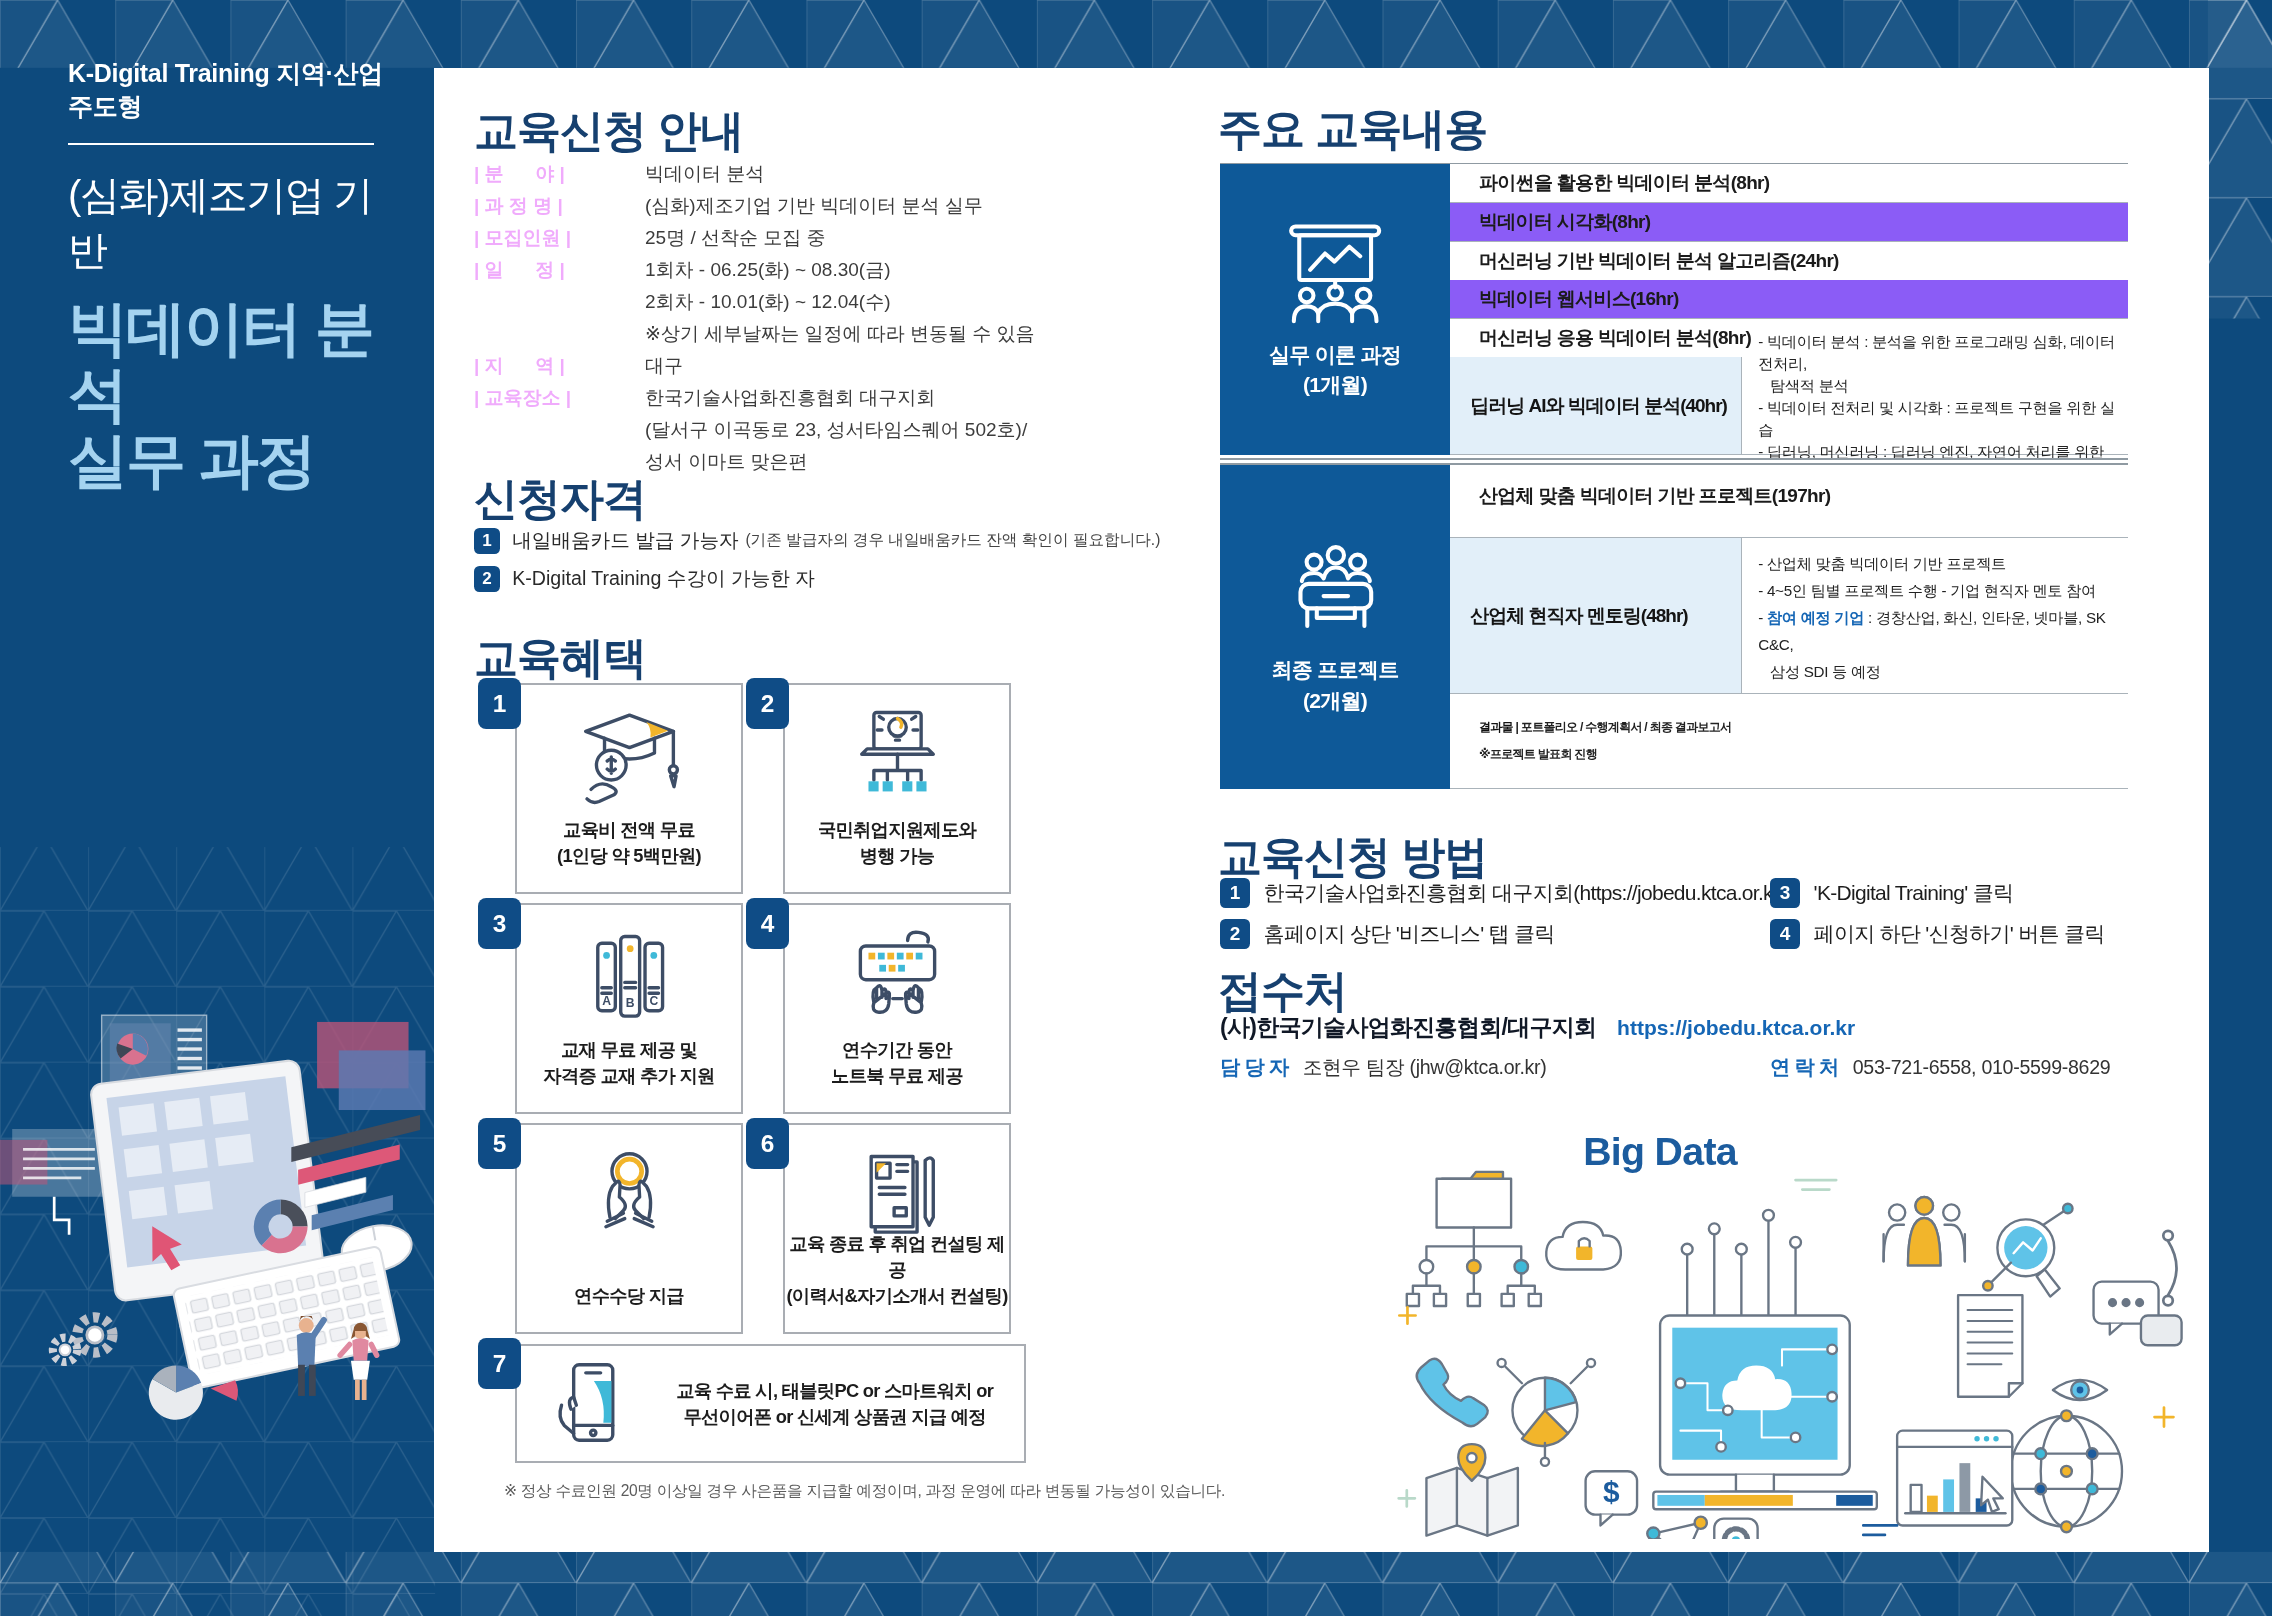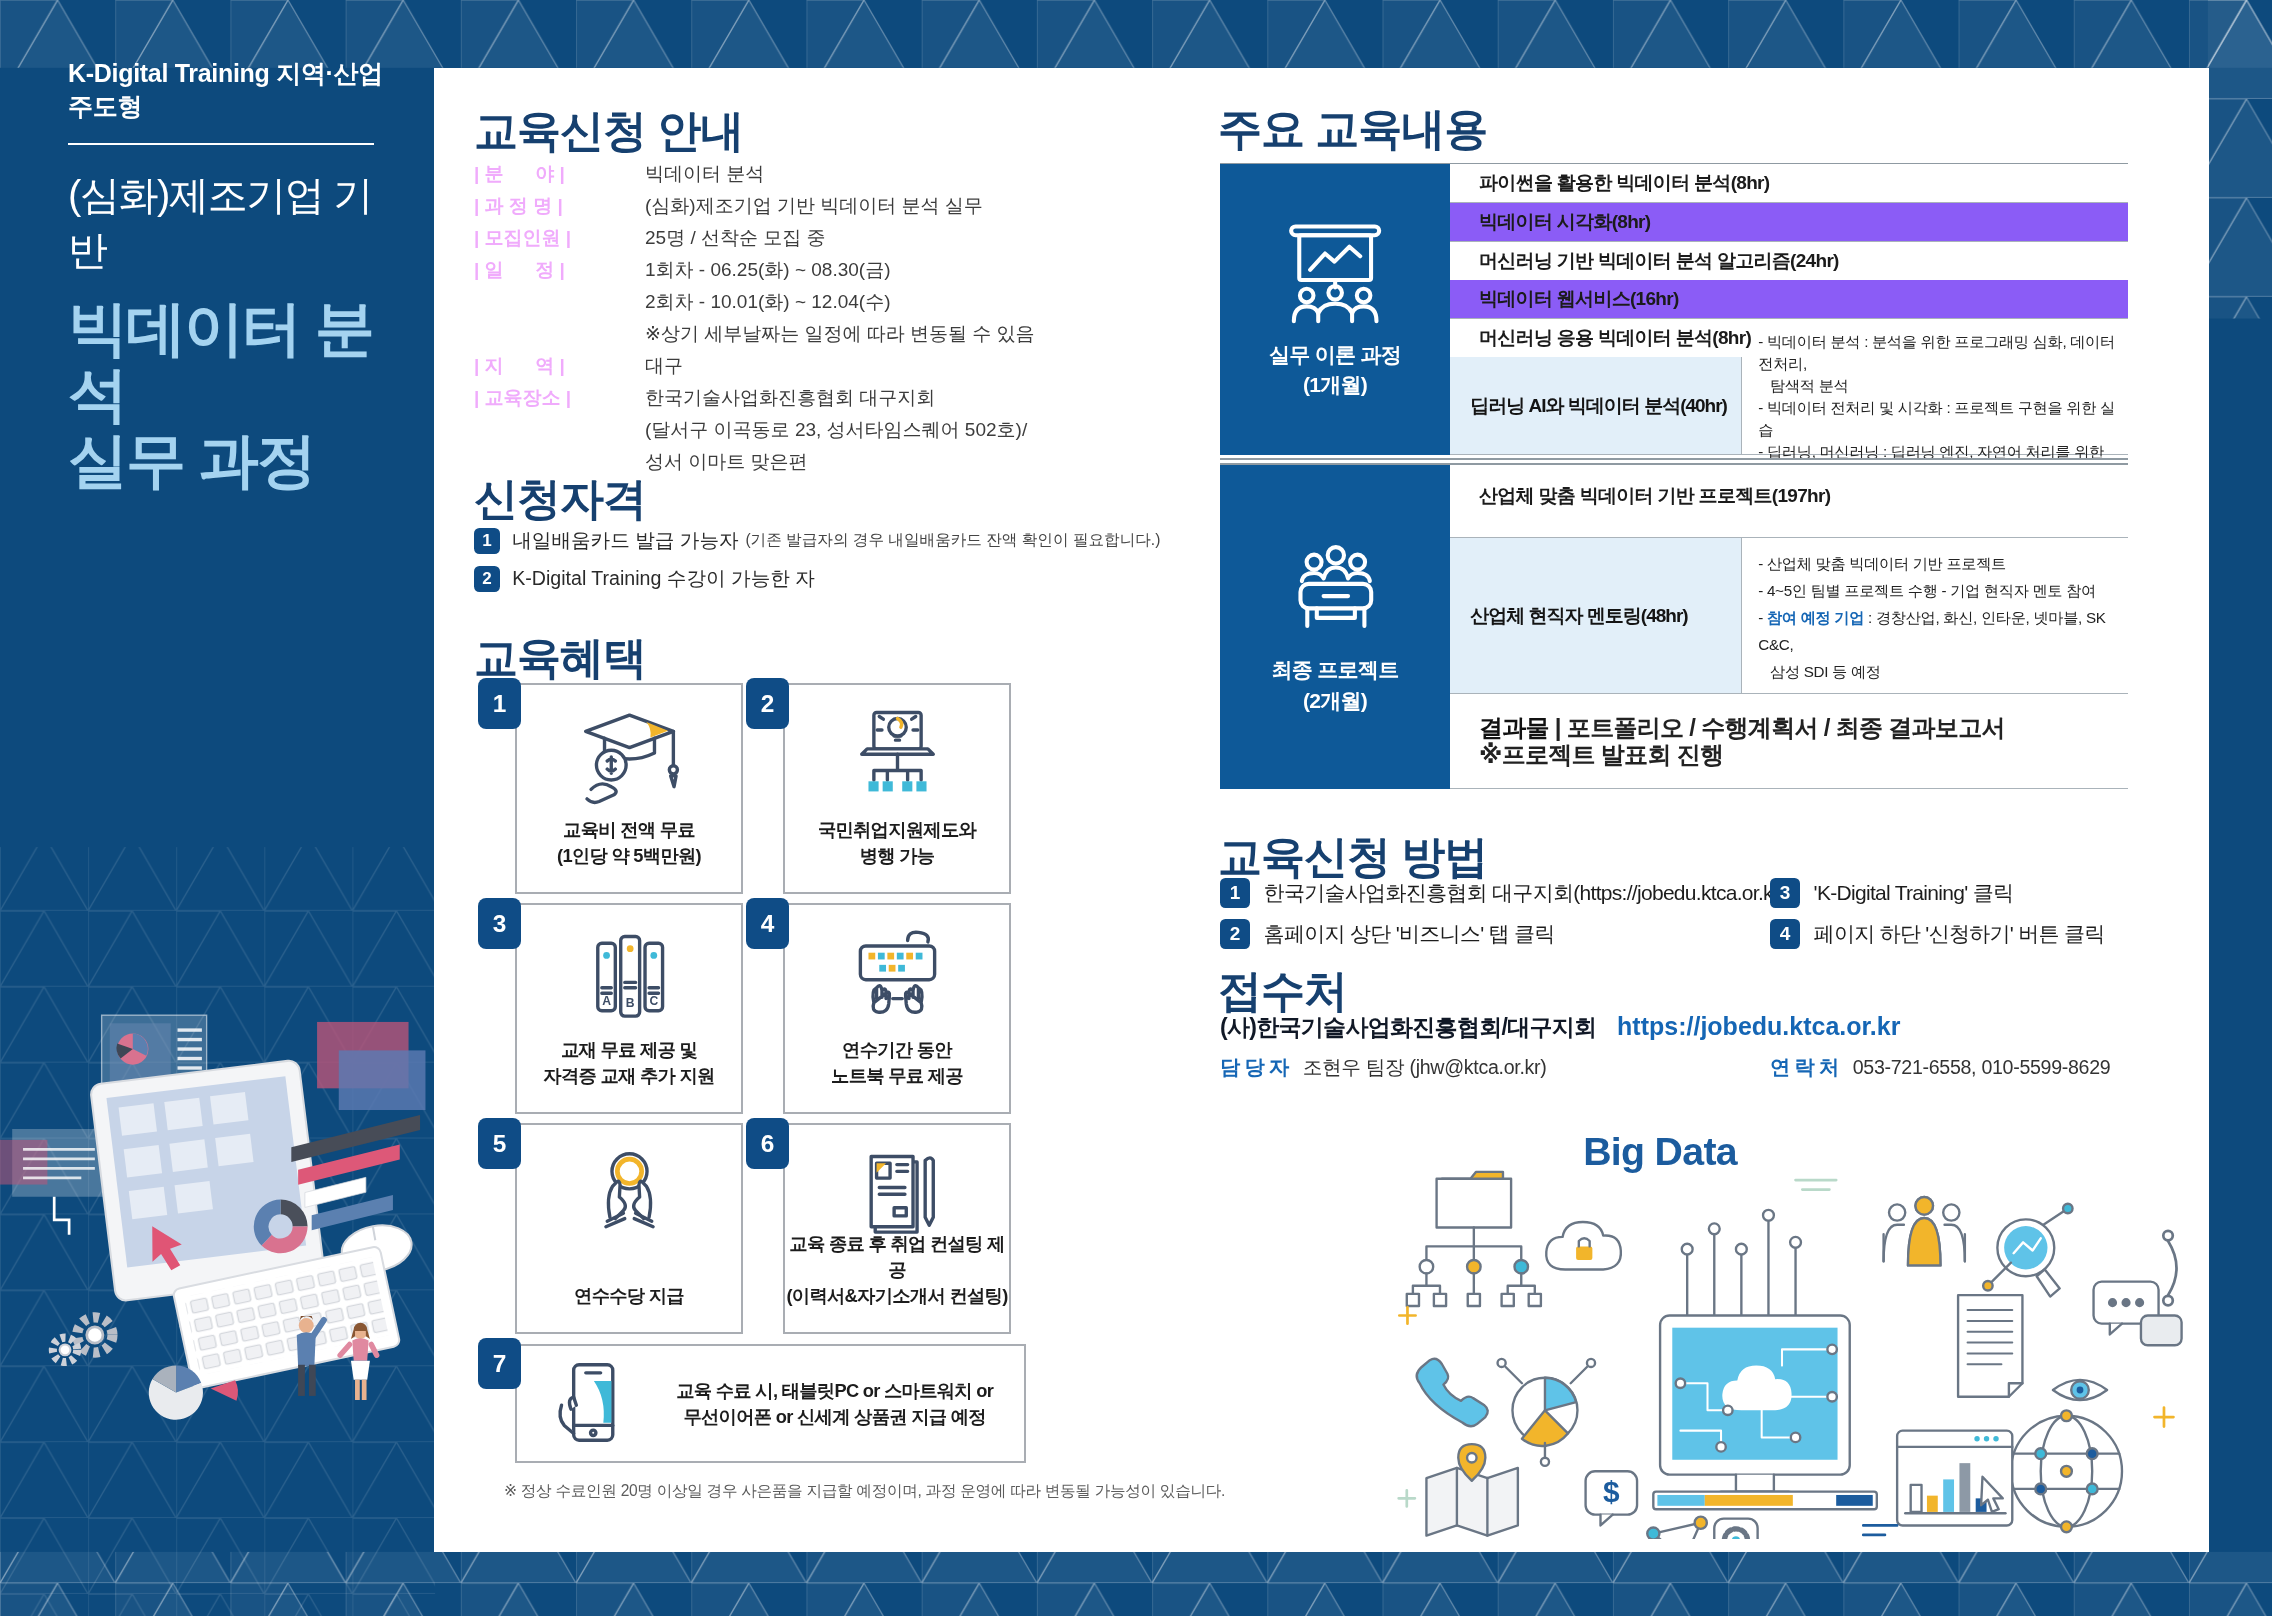--- a/index.html
+++ b/index.html
@@ -60,32 +60,32 @@
   .t-white{background:#ffffff}
   .splitrow{position:absolute;left:230px;width:678px;display:flex;box-sizing:border-box;border-bottom:1.4px solid #aab3ba}
   .splitrow .lcell{width:292px;flex:none;background:#e2eff9;display:flex;align-items:center;
         box-sizing:border-box;padding-left:20.3px;font-size:19px;font-weight:700;color:#141414;letter-spacing:-1px;border-right:1.4px solid #aab3ba}
   .splitrow .dcell{flex:1;background:#fff;box-sizing:border-box;padding:11px 6.8px 6.8px 16.3px;
         display:flex;flex-direction:column;justify-content:center}
   .dline{font-size:15.2px;color:#222;line-height:22px;white-space:pre-wrap;letter-spacing:-0.3px}
   .sep{position:absolute;left:0;width:908px;height:6.8px;border-top:2px solid #8f9aa2;border-bottom:2px solid #8f9aa2;box-sizing:border-box}
   .ttop{position:absolute;left:0;top:0;width:908px;height:1.4px;background:#8f9aa2}
   .partner-label{color:#1566b5;font-weight:800}
-  .resline{font-size:24px;color:#222;line-height:27px;letter-spacing:-0.7px}
+  .resline{font-size:12px;color:#222;line-height:27px;letter-spacing:-0.7px}
   .resline b{font-weight:800;color:#111}
 
   
   .step{position:absolute;display:flex;align-items:center}
   .snum{width:30px;height:30px;flex:none;border-radius:5.4px;background:#0f4c86;color:#fff;
         font-size:19px;font-weight:700;display:flex;align-items:center;justify-content:center;margin-right:13.6px}
   .stext{font-size:21px;color:#1d1d1d;letter-spacing:-0.7px}
 
   
   .org{font-size:23px;font-weight:800;color:#101826;letter-spacing:-0.7px}
-  .url{font-size:25px;font-weight:700;color:#1566b5;margin-left:17.6px}
+  .url{font-size:21px;font-weight:700;color:#1566b5;margin-left:17.6px}
   .clab{font-size:20.3px;font-weight:800;color:#1566b5;letter-spacing:-0.7px}
   .cval{font-size:19.6px;color:#333;margin-left:11px;letter-spacing:-0.3px}
 
   .bigdata-title{font-size:58px;font-weight:800;fill:#1c5c9e;letter-spacing:-1px}
 </style>
 </head>
 <body>
 
 <svg class="abs" width="2273" height="1617" style="left:0;top:0" viewBox="0 0 3354 2386">
   <defs>

